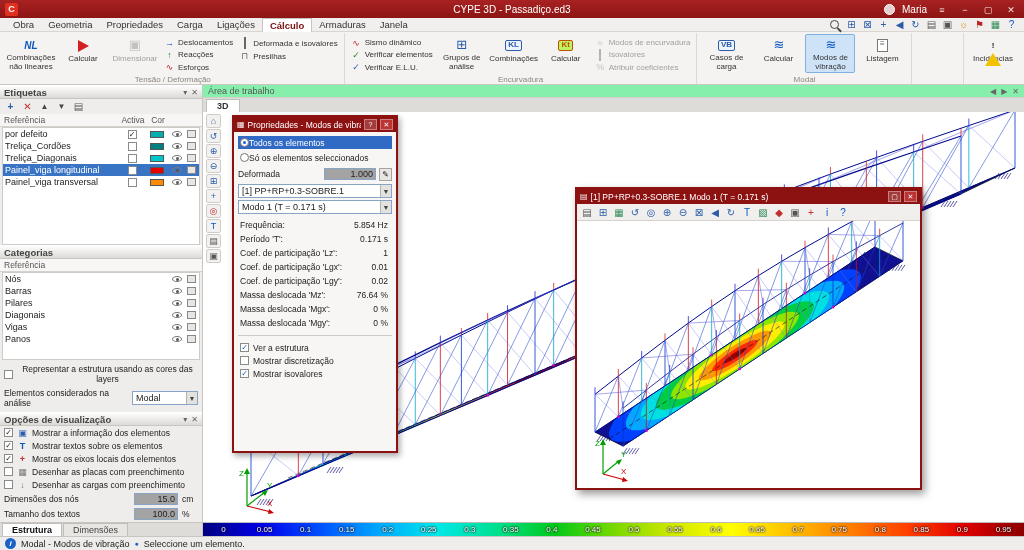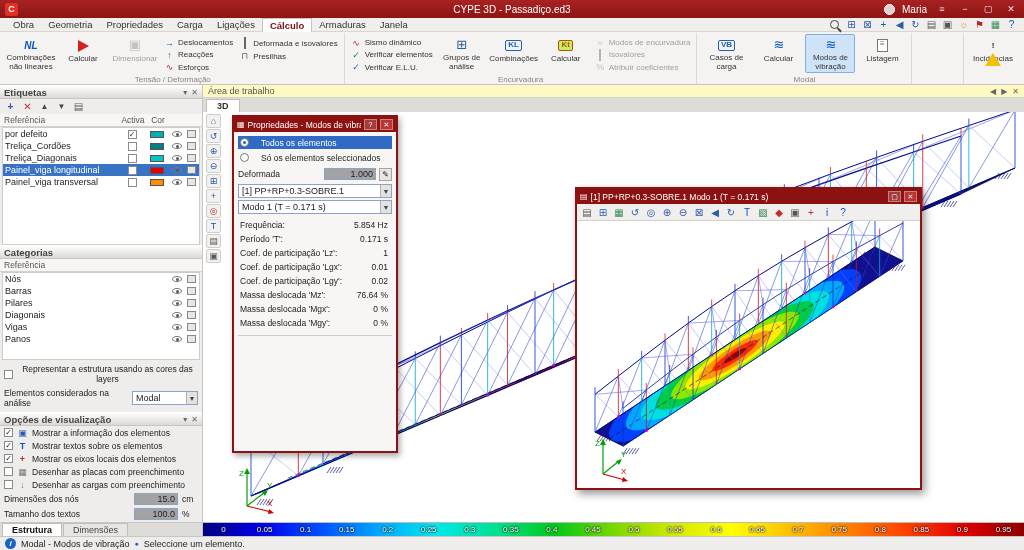--- a/index.html
+++ b/index.html
@@ -4,21 +4,21 @@
 <style>
   *{box-sizing:border-box;margin:0;padding:0;}
   html,body{width:1024px;height:550px;overflow:hidden;}
   body{font-family:"Liberation Sans","DejaVu Sans",sans-serif;font-size:10px;color:#222;background:#777;}
   #app{width:1024px;height:550px;position:relative;background:#fff;display:flex;flex-direction:column;}
 
   
   .titlebar{height:18px;background:linear-gradient(#a82222,#8e1414);display:flex;align-items:center;color:#fff;padding:0 5px;gap:6px;position:relative;flex:0 0 auto;}
   .logo{width:13px;height:13px;background:#e13022;border-radius:2px;color:#fff;font-weight:bold;font-size:9px;display:flex;align-items:center;justify-content:center;}
   .tb-title{position:absolute;left:0;right:0;text-align:center;font-size:10px;pointer-events:none;}
-  .tb-right{margin-left:auto;display:flex;align-items:flex-start;gap:7px;z-index:1;}
+  .tb-right{margin-left:auto;display:flex;align-items:flex-end;gap:7px;z-index:1;}
   .avatar{width:11px;height:11px;border-radius:50%;background:#e8cfcf;border:1px solid #fff;display:inline-block;}
   .winbtn{width:16px;text-align:center;font-size:9px;color:#f4e2e2;}
 
   
   .menubar{height:14px;background:#f0efed;display:flex;align-items:center;padding:0 6px;border-bottom:1px solid #d9d6d2;font-size:9.5px;flex:0 0 auto;}
   .mitem{padding:0 7px;height:14px;line-height:14px;color:#333;}
   .mitem.active{background:#fff;border:1px solid #c8c5c0;border-bottom:none;color:#7a1010;font-weight:bold;}
   .quickbar{margin-left:auto;display:flex;gap:3px;align-items:center;}
   .gicon{width:13px;height:13px;font-size:10px;line-height:13px;text-align:center;display:inline-block;}
   .mag{width:9px;height:9px;border:1.5px solid #444;border-radius:50%;position:relative;display:inline-block;margin:0 3px 0 1px;}
@@ -81,41 +81,41 @@
   .num-line{display:flex;align-items:center;height:15px;padding:0 4px;gap:4px;font-size:8.5px;flex:0 0 auto;}
   .num-line .lbl{flex:1;}
   .numbox{background:#a3a3a3;border:1px solid #88a5c7;width:44px;height:12px;line-height:11px;text-align:right;padding:0 2px;font-size:9px;flex:0 0 auto;}
   .unit{width:16px;flex:0 0 auto;}
   .side-tabs{margin-top:auto;display:flex;align-items:flex-end;background:#dedcd8;border-top:1px solid #c9c6c1;height:14px;padding-left:2px;gap:1px;flex:0 0 auto;}
   .stab{padding:0 9px;height:13px;line-height:13px;background:#e8e6e3;border:1px solid #c2bfba;border-bottom:none;font-size:9px;color:#444;}
   .stab.on{background:#fdfdfd;font-weight:bold;color:#111;}
 
   
   .workspace{flex:1;display:flex;flex-direction:column;background:#fff;min-width:0;}
-  .ws-header{height:13px;background:#fef9c3;border-bottom:1px solid #d5d2cd;display:flex;align-items:center;padding:0 5px;color:#555;font-size:9px;flex:0 0 auto;}
+  .ws-header{height:13px;background:#86efac;border-bottom:1px solid #d5d2cd;display:flex;align-items:center;padding:0 5px;color:#555;font-size:9px;flex:0 0 auto;}
   .ws-hicons{margin-left:auto;display:flex;gap:5px;font-size:8px;color:#666;}
   .tabrow{height:14px;background:#dedcd8;display:flex;align-items:flex-end;padding-left:3px;flex:0 0 auto;}
   .vtab{background:#fff;border:1px solid #c2bfba;border-bottom:none;padding:0 10px;height:13px;line-height:13px;font-size:9px;font-weight:bold;color:#333;}
   .canvas{flex:1;position:relative;background:#fff;overflow:hidden;}
   #main-svg{position:absolute;inset:0;width:100%;height:100%;}
   .vstrip{position:absolute;left:2px;top:2px;width:17px;display:flex;flex-direction:column;gap:1px;align-items:center;z-index:2;}
   .vstrip .gicon{width:15px;height:14px;border:1px solid #d0cdc8;background:#f2f1ef;border-radius:2px;font-size:9px;line-height:12px;}
   .triad{position:absolute;z-index:1;}
   .triad.main-triad{left:24px;bottom:6px;}
   .triad.win-triad{left:8px;bottom:4px;}
 
   
   .dlg{position:absolute;left:29px;top:3px;width:166px;height:338px;background:#f7f6f4;border:2px solid #8c1212;box-shadow:2px 3px 6px rgba(0,0,0,.35);display:flex;flex-direction:column;z-index:5;}
   .dlg-title{height:15px;background:#8c1212;color:#fff;display:flex;align-items:center;padding:0 3px;gap:3px;font-size:8.5px;flex:0 0 auto;}
   .dlg-ic{font-size:8px;color:#fff;}
   .dlg-title-text{flex:1;white-space:nowrap;overflow:hidden;}
   .dlg-btn{width:13px;height:11px;background:#a33c3c;border:1px solid #c97f7f;color:#fff;font-size:7px;line-height:9px;text-align:center;flex:0 0 auto;}
   .dlg-btn.close{background:#b33;}
   .dlg-body{flex:1;padding:4px 4px;display:flex;flex-direction:column;gap:2px;font-size:8.5px;}
-  .radio-row{display:flex;align-items:center;gap:12px;height:13px;padding:4px 2px;}
+  .radio-row{display:flex;align-items:center;gap:0;height:13px;padding:4px 2px;}
   .radio-row.sel{background:#316ac5;color:#fff;}
   .radio{width:9px;height:9px;border:1px solid #777;border-radius:50%;background:#fff;position:relative;flex:0 0 auto;}
   .radio.on::after{content:"";position:absolute;left:2px;top:2px;width:3px;height:3px;background:#1a62c8;border-radius:50%;}
   .def-row{display:flex;align-items:center;gap:3px;height:16px;}
   .def-row .lbl{flex:1;}
   .mini-btn{width:13px;height:13px;border:1px solid #a8a5a0;background:#e8e6e3;font-size:8px;text-align:center;line-height:11px;flex:0 0 auto;}
   .prow{display:flex;justify-content:space-between;height:14px;align-items:center;padding:0 2px;}
   .prow .pv{padding-right:2px;}
   .hr{border-top:1px solid #cfccc7;margin:3px 0;}
   .dchk{display:flex;align-items:center;gap:4px;height:13px;padding:0 2px;}
@@ -830,20 +830,34 @@
                 <div class="prow">
                   <span class="pl">Massa deslocada 'Mgx':</span>
                   <span class="pv">0 %</span>
                 </div>
                 <div class="prow">
                   <span class="pl">Massa deslocada 'Mgy':</span>
                   <span class="pv">0 %</span>
                 </div>
               </div>
             <div class="hr"></div>
+            <div id="prop-checks">
+                <div class="dchk">
+                  <span class="cb blue on"></span>
+                  <span>Ver a estrutura</span>
+                </div>
+                <div class="dchk">
+                  <span class="cb blue"></span>
+                  <span>Mostrar discretização</span>
+                </div>
+                <div class="dchk">
+                  <span class="cb blue on"></span>
+                  <span>Mostrar isovalores</span>
+                </div>
+              </div>
           </div>
         </div>
 
         <div class="win2">
           <div class="dlg-title">
             <span class="dlg-ic">▤</span>
             <span class="dlg-title-text">[1] PP+RP+0.3-SOBRE.1 Modo 1 (T = 0.171 s)</span>
             <span class="dlg-btn">▢</span>
             <span class="dlg-btn close">✕</span>
           </div>

